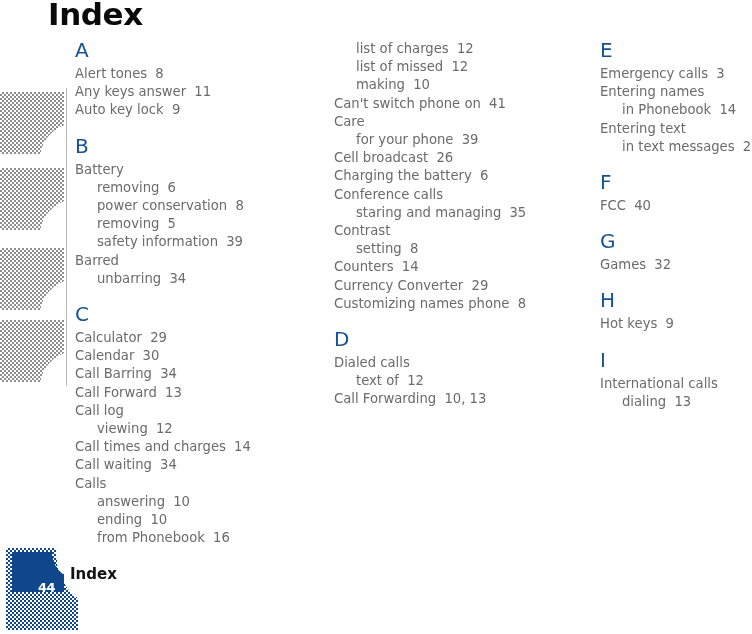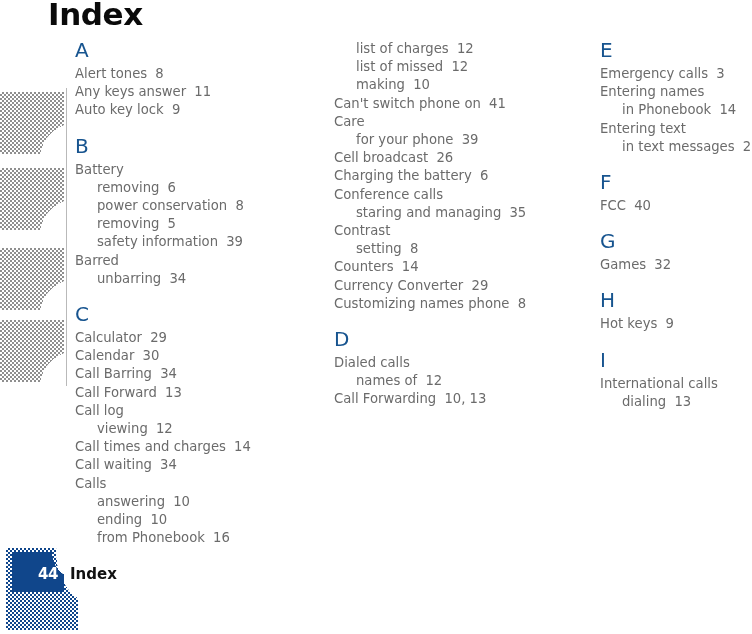--- a/index.html
+++ b/index.html
@@ -137,24 +137,24 @@
     top: 4px;
     width: 52px;
     height: 40px;
     background: #10468b;
     -webkit-mask-image: radial-gradient(ellipse 120% 150% at 132% 0%, transparent 0 46%, #000 46.4% 100%);
     mask-image: radial-gradient(ellipse 120% 150% at 132% 0%, transparent 0 46%, #000 46.4% 100%);
   }
   .footer-pagenum {
     position: absolute;
     left: 38px;
-    top: 17px;
+    top: 32px;
     color: #ffffff;
     font-family: "DejaVu Sans", sans-serif;
-    font-size: 15px;
+    font-size: 13px;
     font-weight: bold;
     letter-spacing: -0.5px;
     z-index: 3;
   }
   .footer-label {
     position: absolute;
     left: 70px;
     top: 17px;
     color: #111111;
     font-family: "DejaVu Sans", sans-serif;
@@ -232,21 +232,21 @@
         <div class="entry sub"><span>staring and managing</span><span class="pg"> 35</span></div>
         <div class="entry"><span>Contrast</span></div>
         <div class="entry sub"><span>setting</span><span class="pg"> 8</span></div>
         <div class="entry"><span>Counters</span><span class="pg"> 14</span></div>
         <div class="entry"><span>Currency Converter</span><span class="pg"> 29</span></div>
         <div class="entry"><span>Customizing names phone</span><span class="pg"> 8</span></div>
       </div>
       <div class="block">
         <div class="letter">D</div>
         <div class="entry"><span>Dialed calls</span></div>
-        <div class="entry sub"><span>names of</span><span class="pg"> 12</span></div>
+        <div class="entry sub"><span>text of</span><span class="pg"> 12</span></div>
         <div class="entry"><span>Call Forwarding</span><span class="pg"> 10, 13</span></div>
       </div>
     </div>
   <div class="col col-3">
       <div class="block first">
         <div class="letter">E</div>
         <div class="entry"><span>Emergency calls</span><span class="pg"> 3</span></div>
         <div class="entry"><span>Entering names</span></div>
         <div class="entry sub"><span>in Phonebook</span><span class="pg"> 14</span></div>
         <div class="entry"><span>Entering text</span></div>

